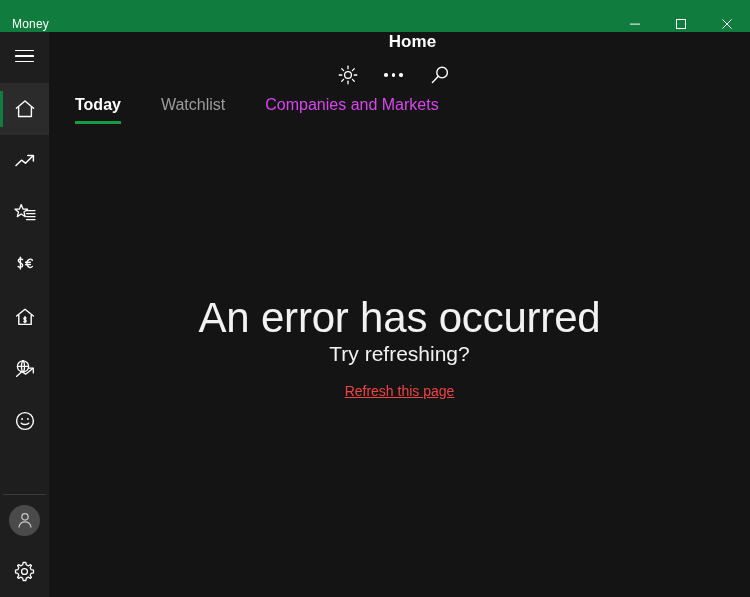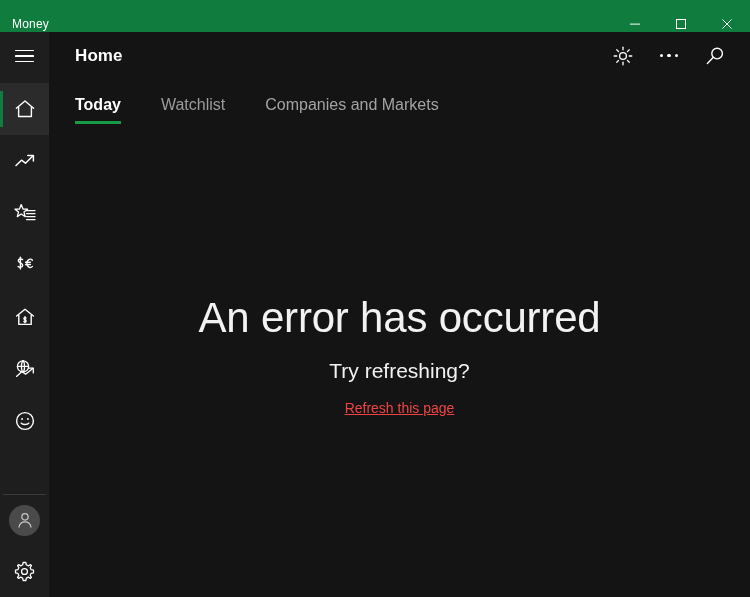--- a/index.html
+++ b/index.html
@@ -114,20 +114,21 @@
     width: 701px;
     height: 565px;
     background: #141414;
   }
 
   .header {
     position: relative;
     height: 47px;
     display: flex;
     align-items: center;
+    flex-direction: column;
   }
   .page-title {
     font-size: 17px;
     font-weight: bold;
     color: #ffffff;
     padding-left: 26px;
     letter-spacing: .1px;
   }
   .header-spacer { flex: 1 1 auto; }
   .header-actions { display: flex; align-items: center; padding-right: 12px; }
@@ -155,21 +156,21 @@
   .tab {
     position: relative;
     font-size: 16px;
     color: #9B9B9B;
     margin-right: 40px;
     padding-bottom: 10px;
     white-space: nowrap;
   }
   .tab.active { color: #ffffff; font-weight: bold; }
   .tab.second { color: #9B9B9B; }
-  .tab.third { color: #a3a3a3; }
+  .tab.third { color: #d946ef; }
   .tab.active::after {
     content: "";
     position: absolute;
     left: 0; bottom: 0;
     width: 100%; height: 3px;
     background: #179C45;
   }
 
   
   .content {
@@ -186,21 +187,20 @@
     font-size: 42px;
     font-weight: 300;
     color: #F2F2F2;
     letter-spacing: -.2px;
     line-height: 46px;
   }
   .error-sub {
     font-size: 21px;
     font-weight: 300;
     color: #F2F2F2;
-    margin-top: 17px;
     line-height: 26px;
   }
   .error-link {
     display: inline-block;
     font-size: 14px;
     color: #ef4444;
     text-decoration: underline;
     margin-top: 16px;
     cursor: pointer;
   }

